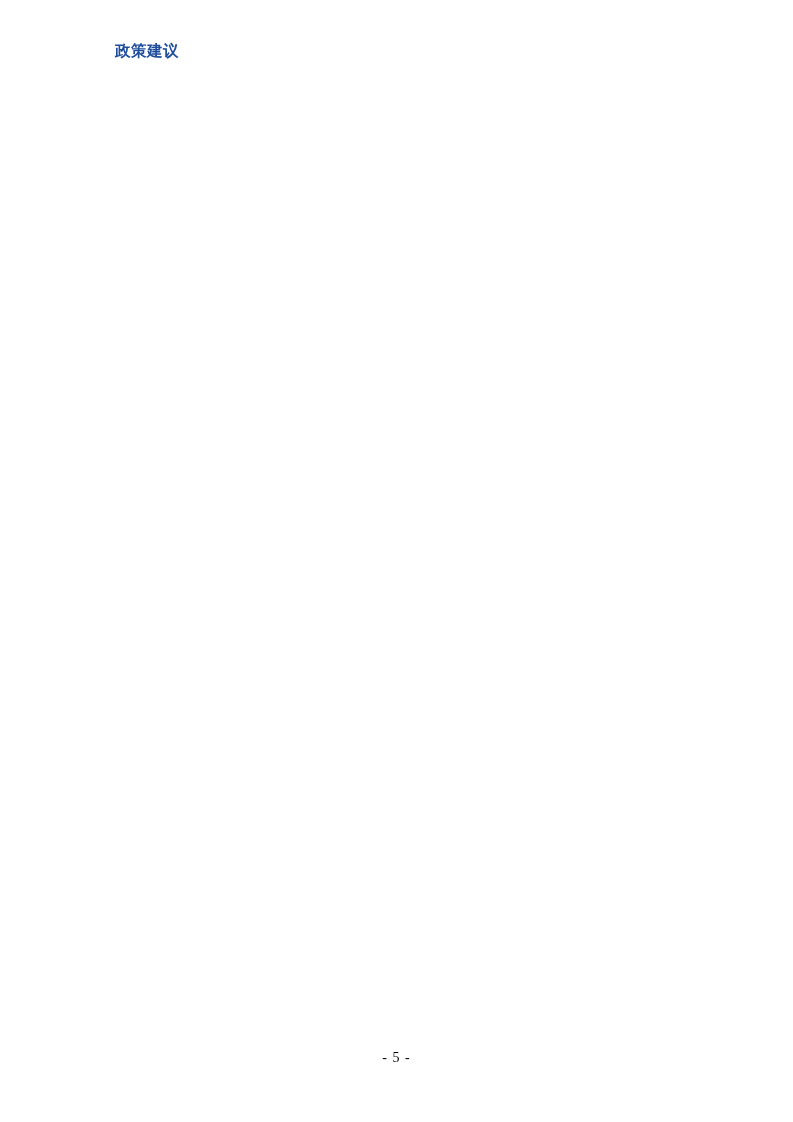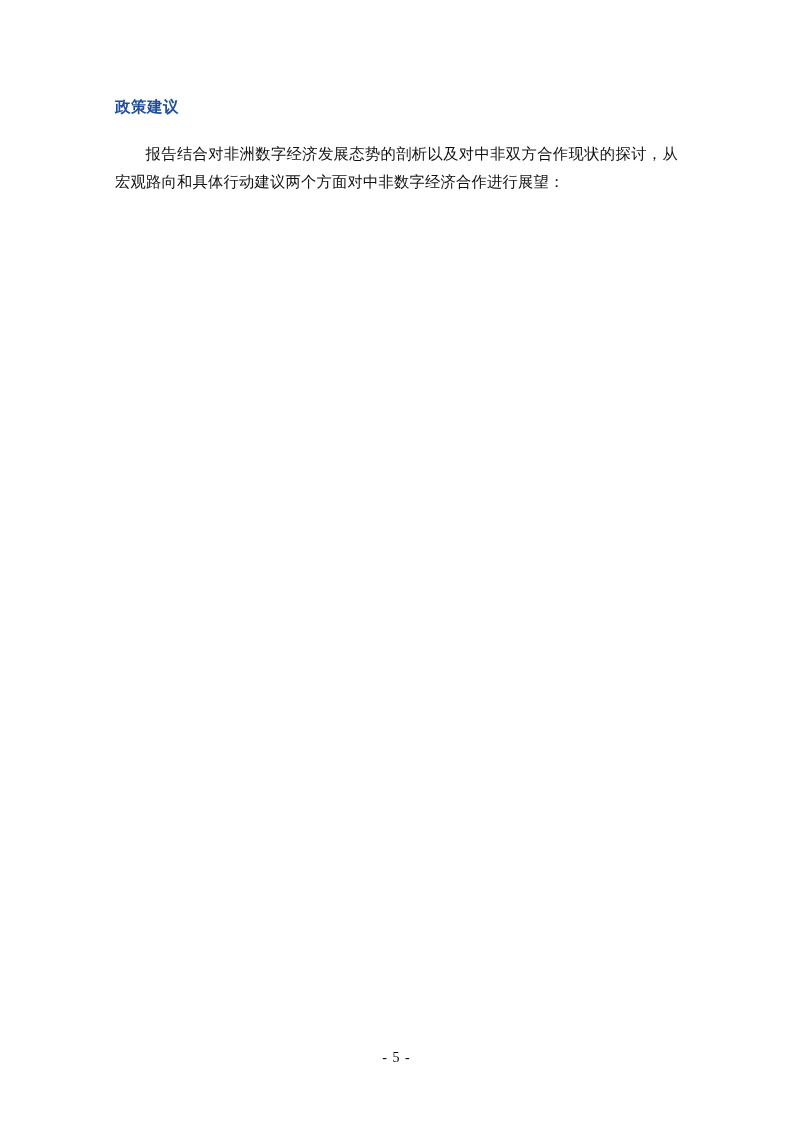--- a/index.html
+++ b/index.html
@@ -15,21 +15,21 @@
     color: #000000;
     overflow: hidden;
   }
   .page {
     position: absolute;
     top: 0;
     left: 0;
     width: 793px;
     height: 1122px;
     box-sizing: border-box;
-    padding: 96px 115px 60px 115px;
+    padding: 40px 115px 60px 115px;
   }
   .section-heading {
     font-family: "Liberation Sans", "DejaVu Sans", sans-serif;
     font-weight: bold;
     font-size: 15.5px;
     color: #1f4e9c;
     letter-spacing: 0.5px;
     margin: 0 0 22px 0;
     line-height: 1.4;
   }
@@ -55,19 +55,18 @@
     letter-spacing: 1px;
   }
 </style>
 </head>
 <body>
 
 <div class="page">
 
   <h2 class="section-heading">政策建议</h2>
 
-  <p class="body-para">报告结合对非洲数字经济发展态势的剖析以及对中非双方合作现状的探讨，从宏观路向和具体行动建议两个方面对中非数字经济合作进行展望：</p>
 
 
 
 </div>
 
 <div class="footer">- 5 -</div>
 
 </body></html>

